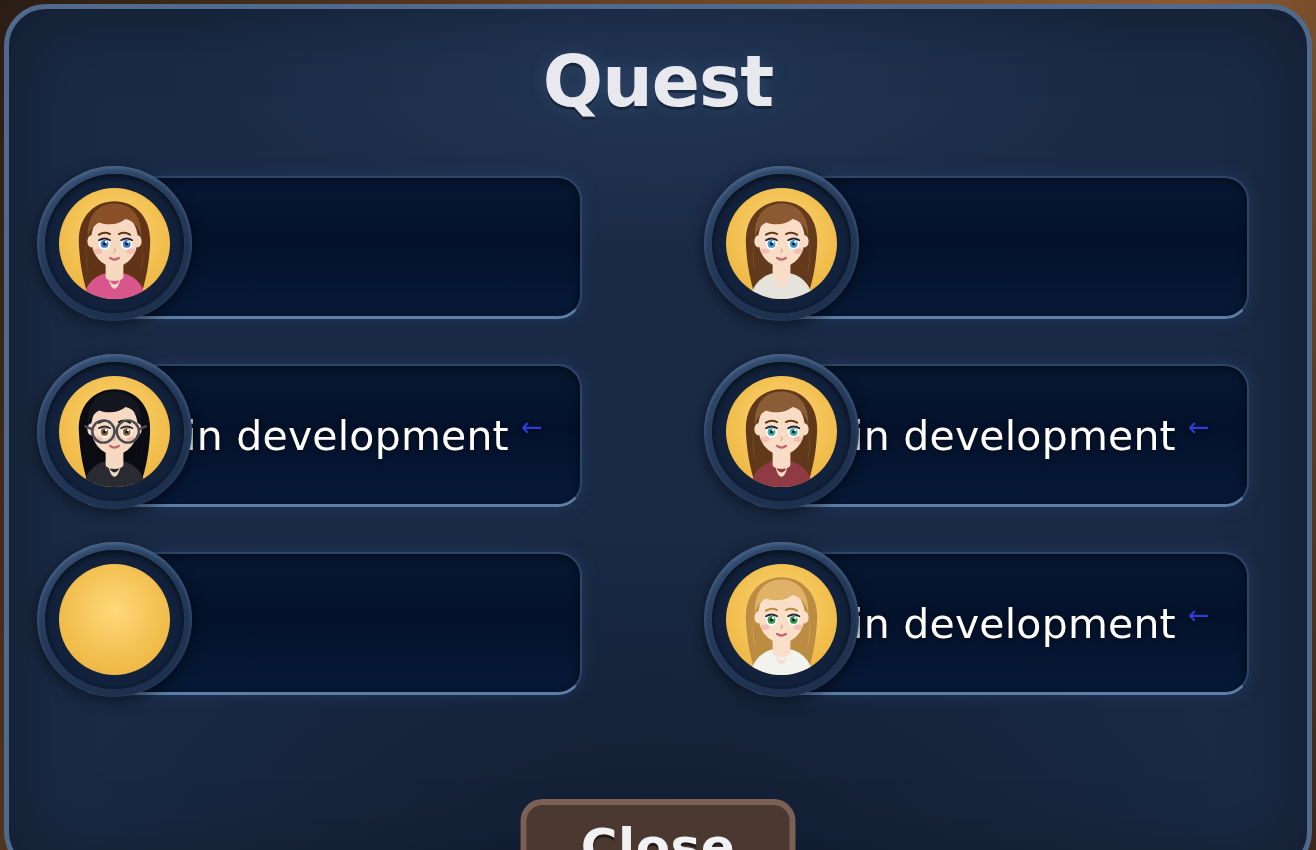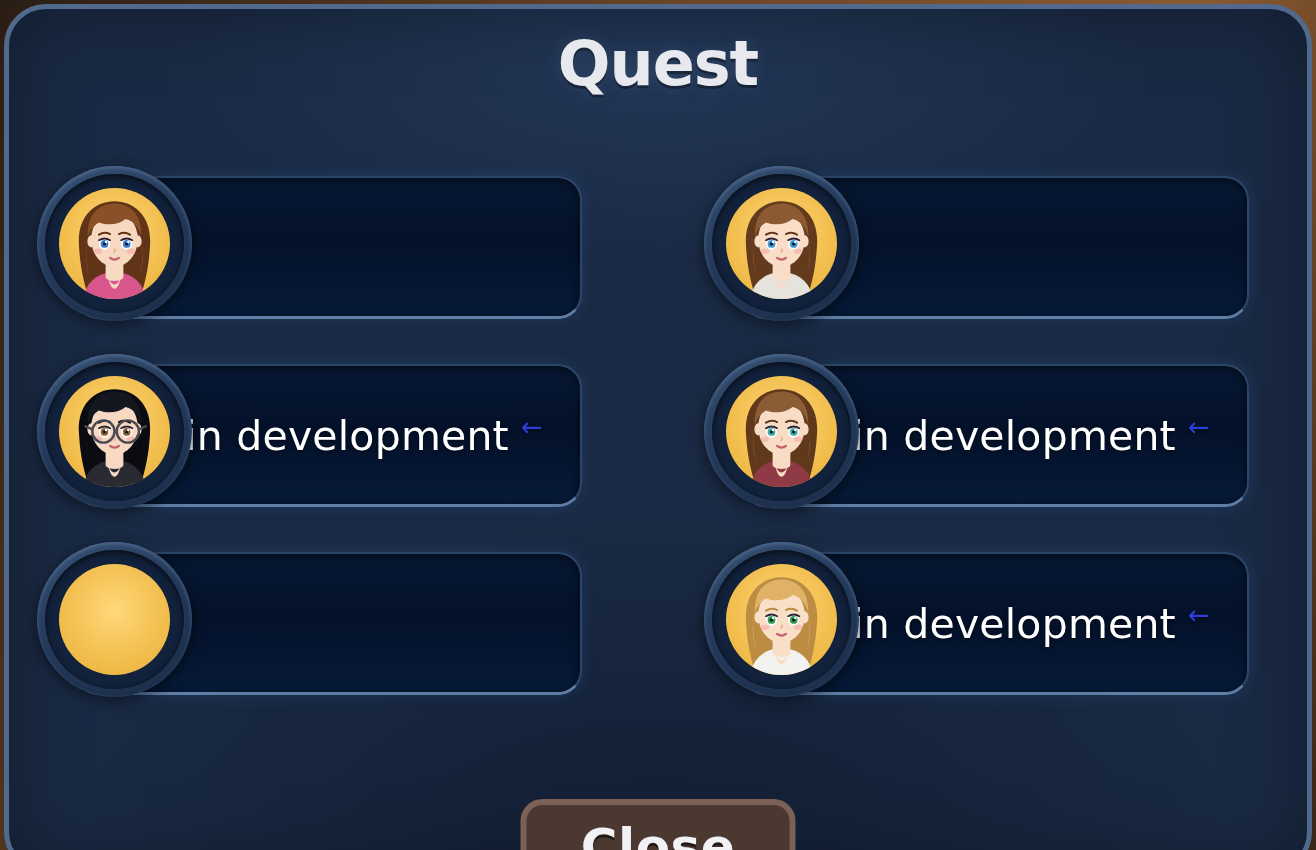--- a/index.html
+++ b/index.html
@@ -39,25 +39,25 @@
     inset: 0;
     pointer-events: none;
     background:
       radial-gradient(ellipse 700px 260px at 50% 8%, rgba(60,95,145,.22), rgba(0,0,0,0) 70%),
       radial-gradient(ellipse 900px 500px at 50% 100%, rgba(10,18,34,.55), rgba(0,0,0,0) 70%);
   }
 
   
   #title {
     position: absolute;
-    top: 22px;
+    top: 36px;
     left: 0;
     width: 100%;
     text-align: center;
-    font-size: 62px;
+    font-size: 71px;
     line-height: 1.05;
     font-weight: 700;
     letter-spacing: -1px;
     color: #e8e9ee;
     text-shadow: 0 3px 0 rgba(0,0,0,.35), 0 0 18px rgba(120,160,210,.18);
     font-family: "DejaVu Sans", sans-serif;
   }
 
   
   #quest-grid {

